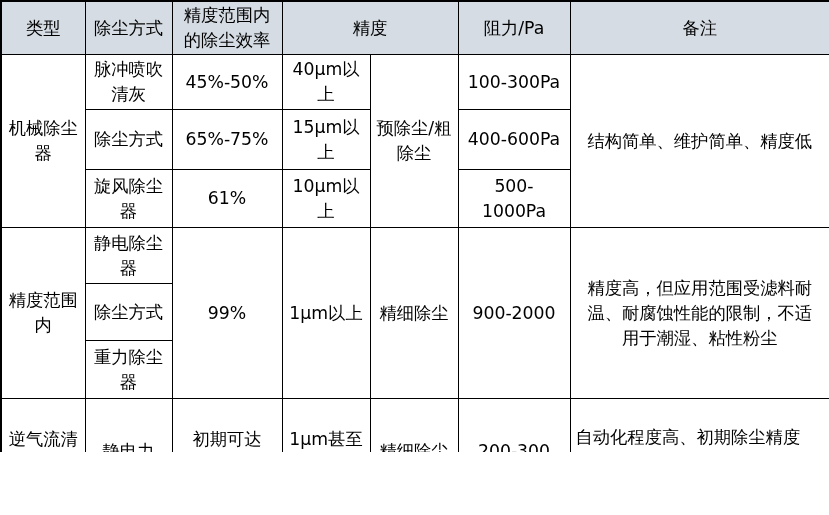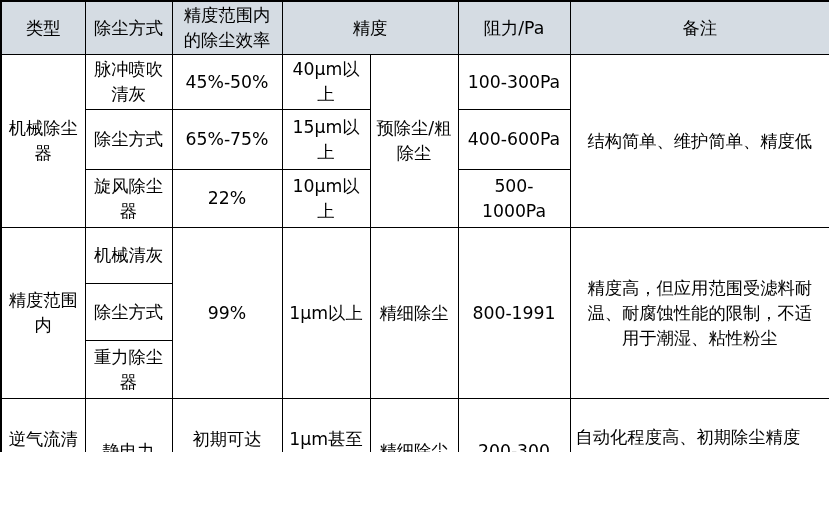--- a/index.html
+++ b/index.html
@@ -91,33 +91,33 @@
       </tr>
       <tr class="r2">
         <td>除尘方式</td>
         <td>65%-75%</td>
         <td>15μm以
 上</td>
         <td class="al">400-600Pa</td>
       </tr>
       <tr class="r3">
         <td>旋风除尘器</td>
-        <td>22%</td>
+        <td>61%</td>
         <td>10μm以
 上</td>
         <td class="al">500-
 1000Pa</td>
       </tr>
       <tr class="r4">
         <td rowspan="3">精度范围内</td>
-        <td>机械清灰</td>
+        <td>静电除尘器</td>
         <td rowspan="3">99%</td>
         <td rowspan="3">1μm以上</td>
         <td rowspan="3">精细除尘</td>
-        <td rowspan="3">800-1991</td>
+        <td rowspan="3">900-2000</td>
         <td rowspan="3" class="al">精度高，但应用范围受滤料耐
 温、耐腐蚀性能的限制，不适
 用于潮湿、粘性粉尘</td>
       </tr>
       <tr class="r5">
         <td>除尘方式</td>
       </tr>
       <tr class="r6">
         <td>重力除尘器</td>
       </tr>

